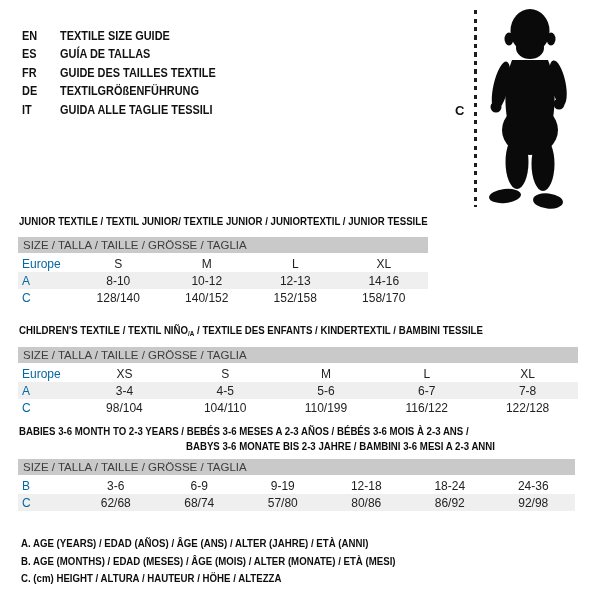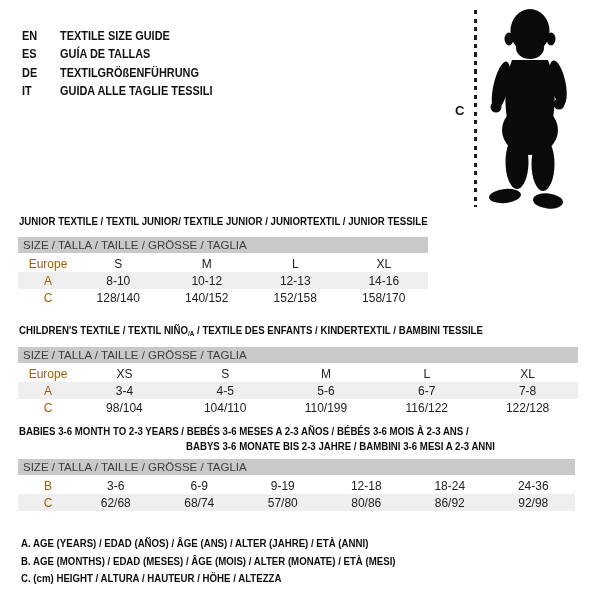--- a/index.html
+++ b/index.html
@@ -30,41 +30,45 @@
 
   
   .size-table { position:absolute; }
   .bar {
     height:16px; line-height:16px; background:#c9c9c9; color:#3d3d3d;
     font-size:11.5px; padding-left:5px; margin-bottom:2px;
     white-space:nowrap; overflow:hidden;
   }
   .size-table table { width:100%; border-collapse:collapse; table-layout:fixed; }
   .size-table td { height:17px; font-size:12px; color:#222; text-align:center; vertical-align:middle; }
-  .size-table td.lbl { text-align:center; padding-left:4px; color:#a16207;margin-top:40px; }
+  .size-table td.lbl { text-align:left; padding-left:4px; color:#0369a1;margin-top:40px; }
   .size-table col.labelcol { width:56px; }
   .size-table tr.shade td { background:#efefef; }
 
   
   .footnotes { position:absolute; left:21px; top:537px; }
   .footnote { height:17.5px; font-weight:bold; font-size:11.5px; color:#0d0d0d; }
 </style>
 </head>
 <body>
 
 <div id="canvas">
 
   <div class="lang-block">
     <div class="lang-row">
       <span class="lang-code"><span class="cond">EN</span></span>
       <span class="lang-label"><span class="cond">TEXTILE SIZE GUIDE</span></span>
     </div>
     <div class="lang-row">
       <span class="lang-code"><span class="cond">ES</span></span>
       <span class="lang-label"><span class="cond">GUÍA DE TALLAS</span></span>
+    </div>
+    <div class="lang-row">
+      <span class="lang-code"><span class="cond">FR</span></span>
+      <span class="lang-label"><span class="cond">GUIDE DES TAILLES TEXTILE</span></span>
     </div>
     <div class="lang-row">
       <span class="lang-code"><span class="cond">DE</span></span>
       <span class="lang-label"><span class="cond">TEXTILGRÖßENFÜHRUNG</span></span>
     </div>
     <div class="lang-row">
       <span class="lang-code"><span class="cond">IT</span></span>
       <span class="lang-label"><span class="cond">GUIDA ALLE TAGLIE TESSILI</span></span>
     </div>
   </div>

